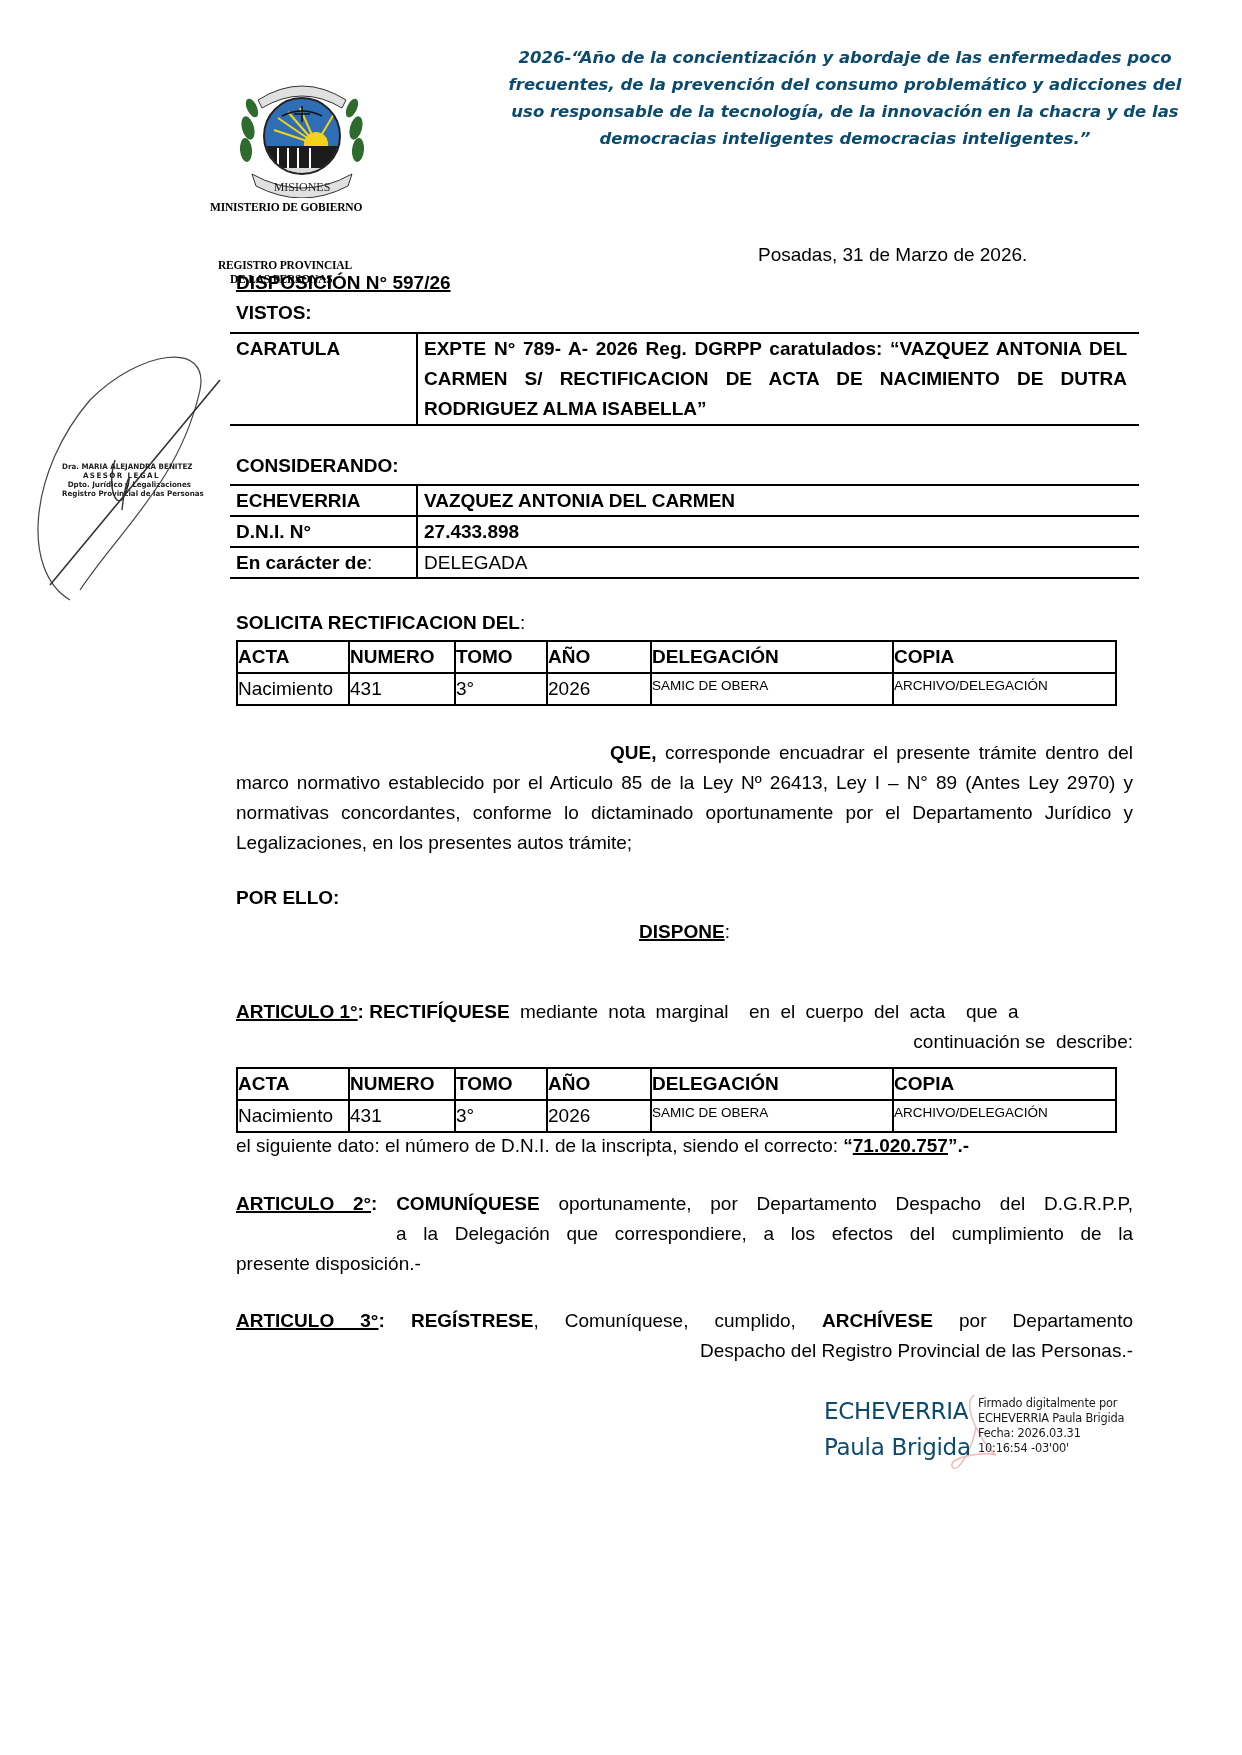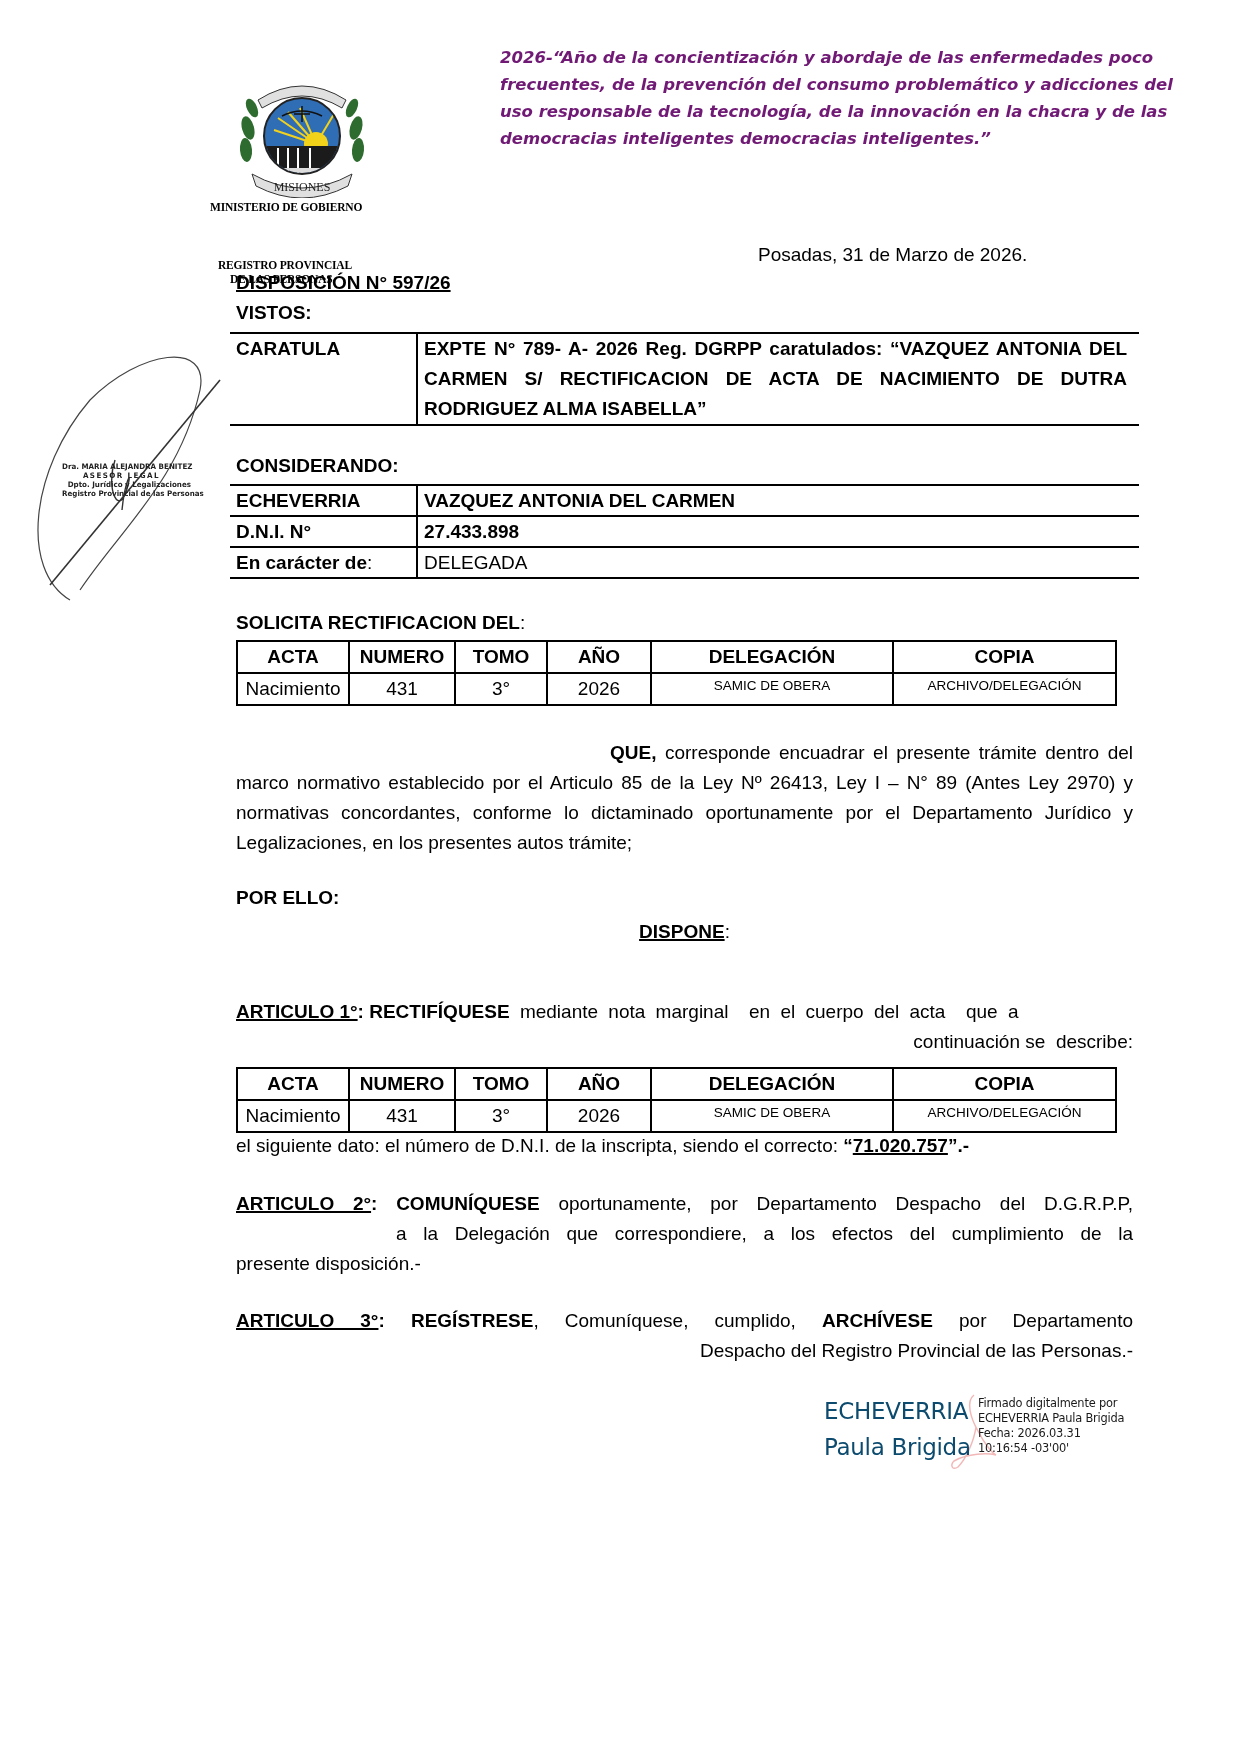--- a/index.html
+++ b/index.html
@@ -1,18 +1,18 @@
 <!DOCTYPE html>
 <html><head>
 <meta charset="utf-8">
 <style>
   html,body{margin:0;padding:0;background:#ffffff;}
   body{width:1242px;height:1755px;position:relative;overflow:hidden;color:#000;font-family:"Liberation Sans",sans-serif;}
   .abs{position:absolute;}
-  .motto{left:500px;top:44px;width:690px;text-align:left;font-family:"DejaVu Sans",sans-serif;font-style:italic;font-weight:bold;font-size:16.5px;line-height:27px;color:#701a75;}
+  .motto{left:500px;top:44px;width:690px;text-align:center;font-family:"DejaVu Sans",sans-serif;font-style:italic;font-weight:bold;font-size:16.5px;line-height:27px;color:#0c4a6e;}
   .motto div{white-space:nowrap;}
   .crest{left:238px;top:78px;width:128px;height:120px;}
   .ministry{left:210px;top:200px;font-family:"Liberation Serif",serif;font-weight:bold;font-size:11.5px;line-height:14px;letter-spacing:-0.2px;}
   .ministry div:nth-child(2){padding-left:8px;margin-top:44px;}
   .ministry div:nth-child(3){padding-left:20px;}
   .margin-sign{left:10px;top:320px;width:215px;height:290px;}
   .stamp{left:62px;top:462px;font-family:"DejaVu Sans",sans-serif;font-weight:bold;font-size:7.5px;line-height:9px;color:#222;transform:scaleX(0.95);transform-origin:left;}
   .stamp div{white-space:nowrap;}
   .date{left:758px;top:244px;font-size:19px;}
   .b{font-weight:bold;}
@@ -23,21 +23,21 @@
   .caratula{left:230px;top:332px;width:909px;}
   .caratula td{border-top:2px solid #000;border-bottom:2px solid #000;vertical-align:top;font-size:19px;line-height:30px;padding:0 6px;}
   .caratula td.l{width:174px;border-right:2px solid #000;font-weight:bold;}
   .caratula td.r{text-align:justify;font-weight:bold;padding-right:12px;}
   .consid-title{left:236px;top:455px;font-size:19px;}
   .consid{left:230px;top:484px;width:909px;}
   .consid td{border-top:2px solid #000;border-bottom:2px solid #000;font-size:19px;line-height:29px;padding:0 6px;}
   .consid td.l{width:174px;border-right:2px solid #000;}
   .solicita{left:236px;top:612px;font-size:19px;}
   .acta{width:881px;}
-  .acta td,.acta th{border:2px solid #000;text-align:center;font-size:19px;line-height:30px;padding:0;}
+  .acta td,.acta th{border:2px solid #000;text-align:left;font-size:19px;line-height:30px;padding:0;}
   .acta th{font-weight:bold;}
   .acta td.small{font-size:13.5px;vertical-align:top;line-height:24px;}
   .acta1{left:236px;top:640px;}
   .acta2{left:236px;top:1067px;}
   .para{left:236px;width:897px;font-size:19px;line-height:30px;text-align:justify;}
   .indent-que{padding-left:374px;}
   .porello{left:236px;top:887px;font-size:19px;}
   .directora{left:236px;top:917px;width:897px;text-align:center;font-size:19px;line-height:30px;}
   .art{left:236px;width:897px;font-size:19px;line-height:30px;text-align:justify;}
   .hang{padding-left:150px;text-align:right;}

